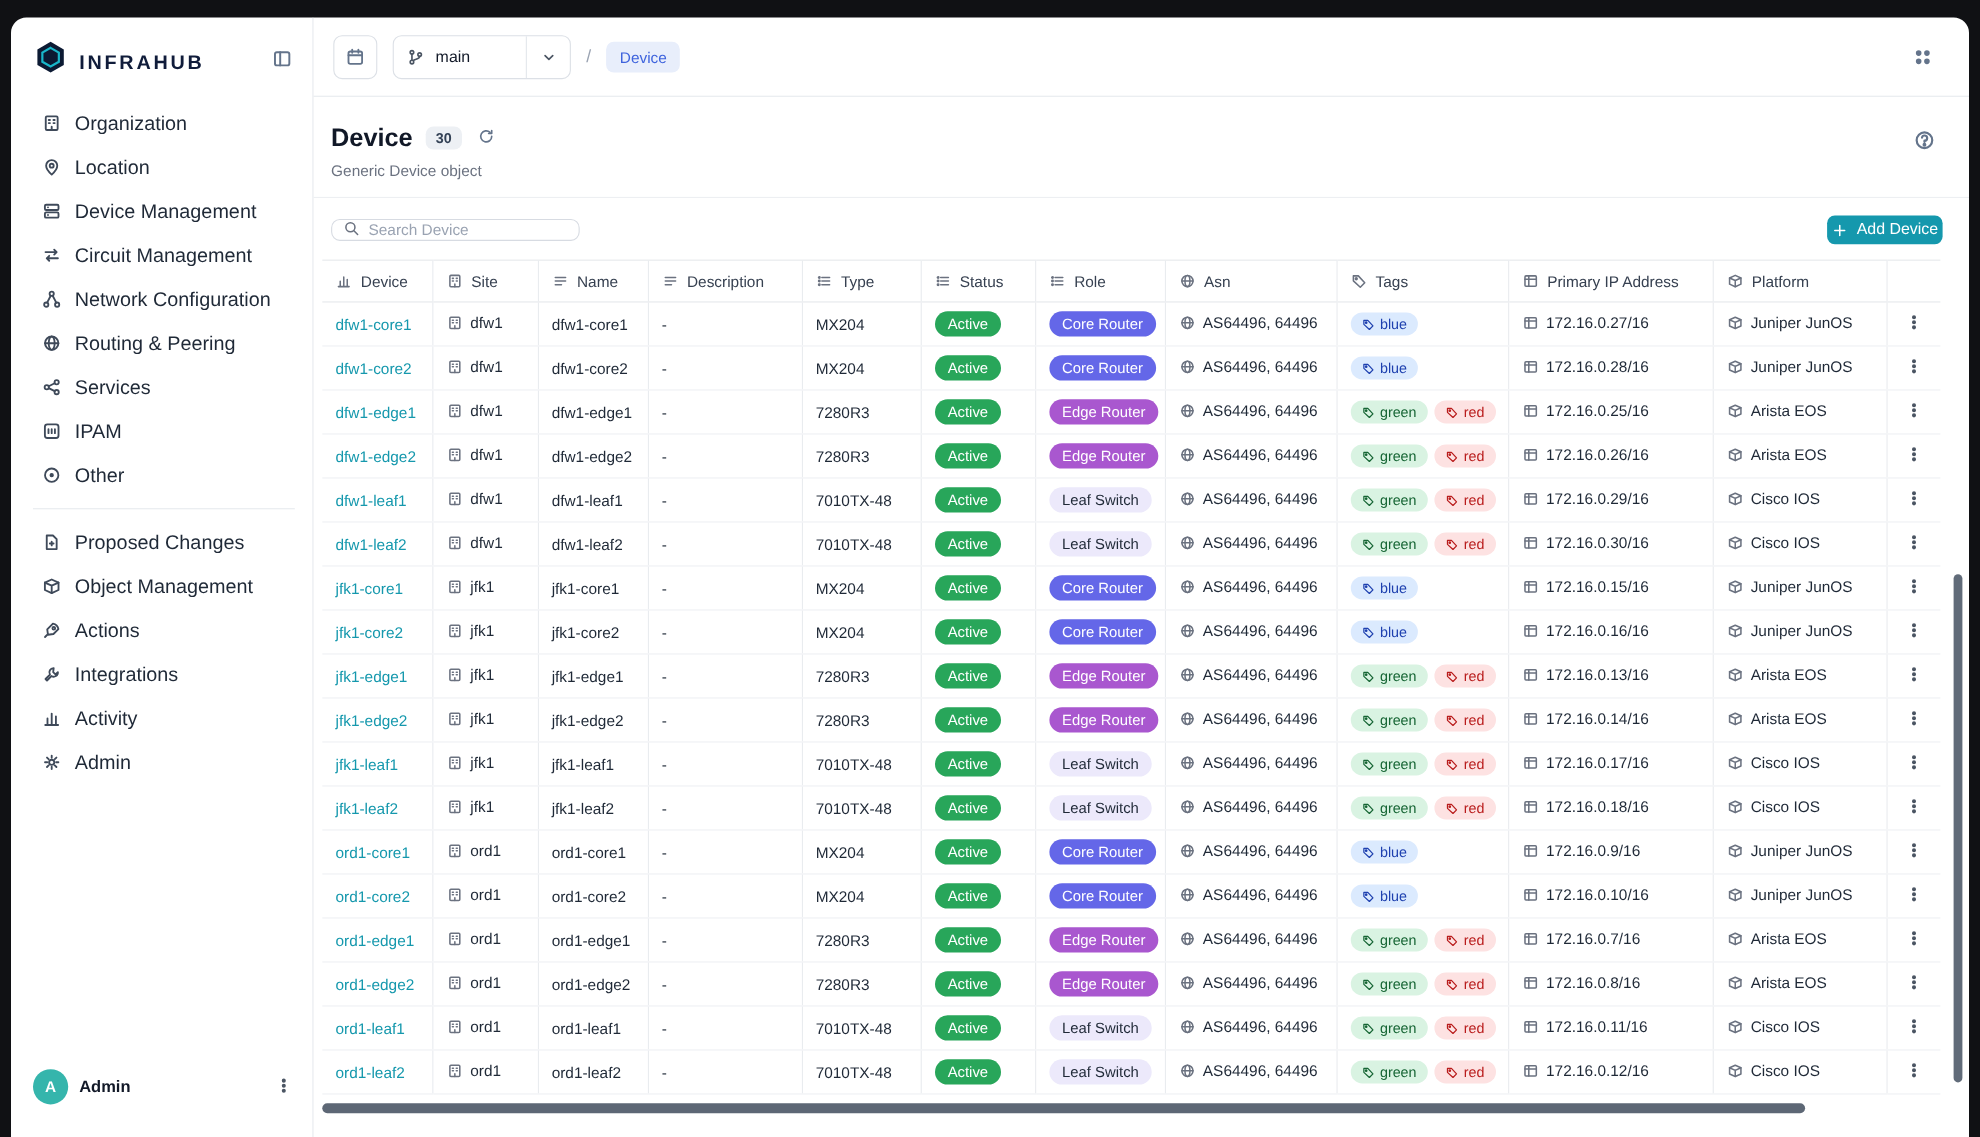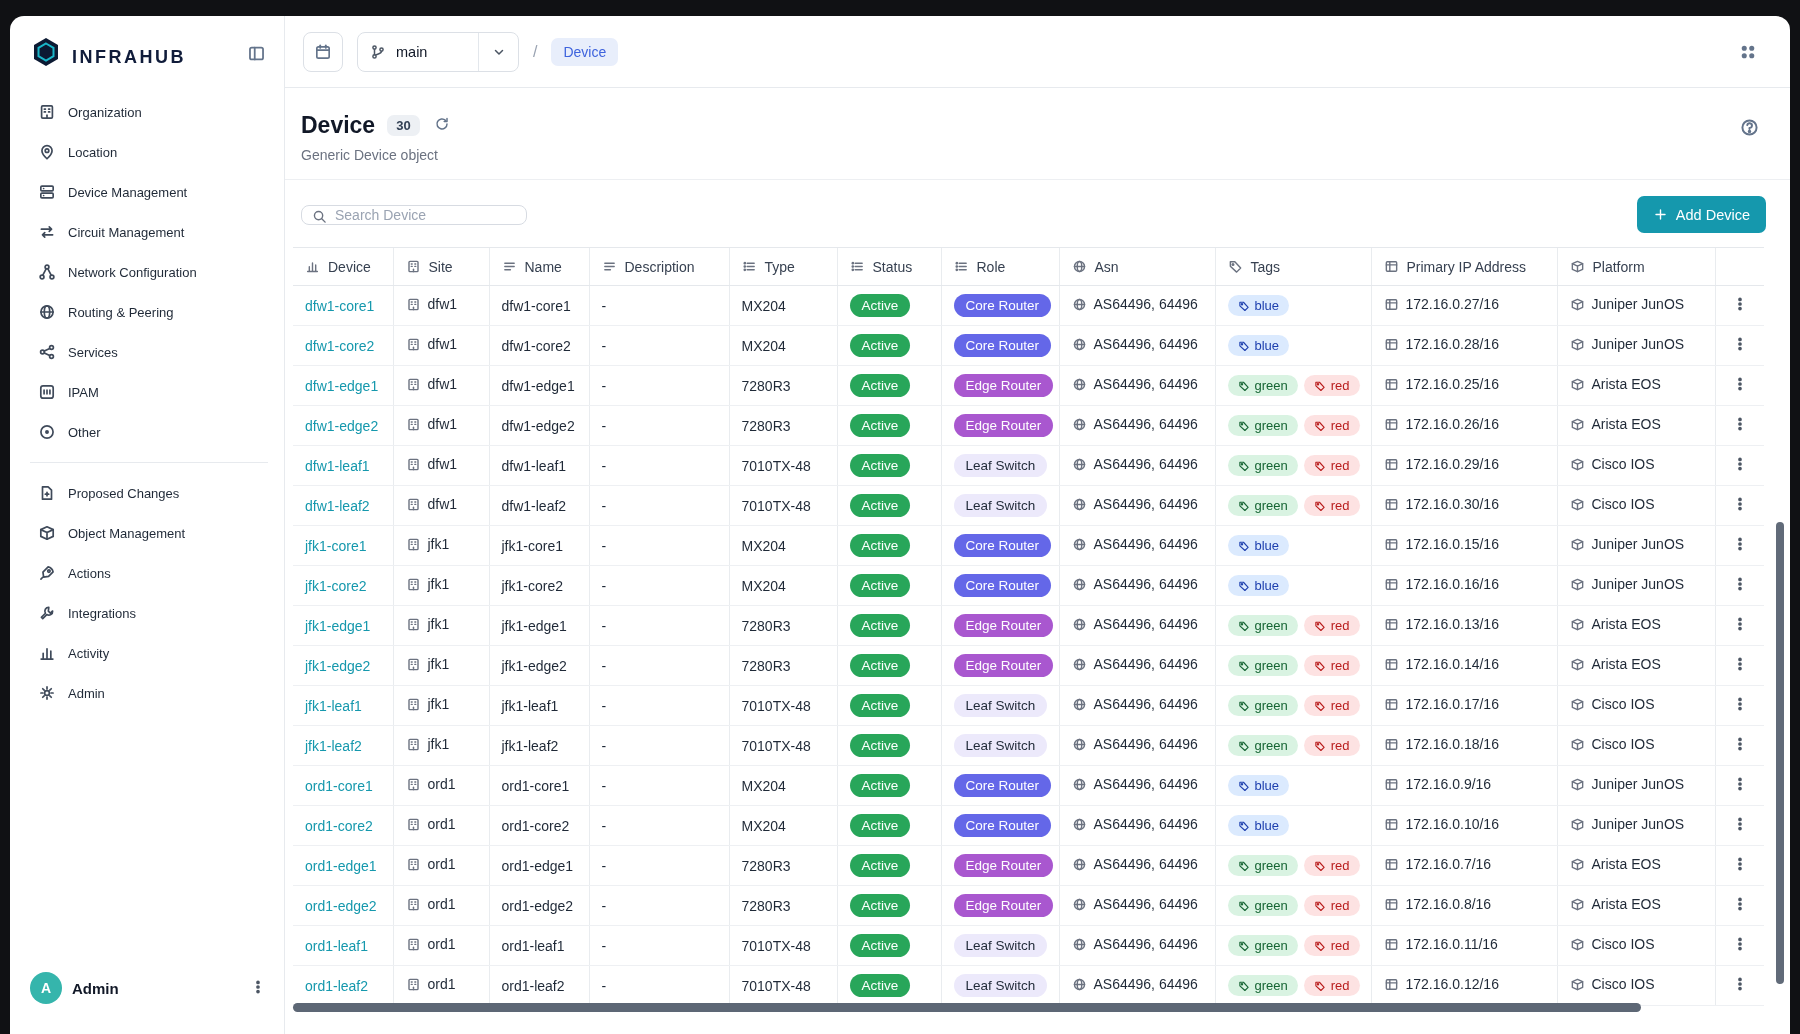--- a/index.html
+++ b/index.html
@@ -22,21 +22,21 @@
   .logo-row { display:flex; align-items:flex-end; gap:10px; }
   .logo-mark svg { width:32px; height:32px; display:block; }
   .logo-text { font-size:18px; font-weight:700; letter-spacing:2.5px; color:#101c3a; flex:1; }
   .collapse-btn { border:0; background:none; padding:2px; cursor:pointer; color:#8a93a3; }
   .sb-search { margin-top:22px; height:36px; border:1px solid #e3e7ec; background:#f7f8fa;
     border-radius:8px; display:flex; align-items:center; gap:8px; padding:0 10px; cursor:pointer; }
   .sb-search-label { color:#6b7280; font-size:14px; flex:1; }
   .sb-search-kbd { color:#9aa3b2; font-size:13px; }
   .sb-nav { margin-top:24px; display:flex; flex-direction:column; }
   .nav-item { display:flex; align-items:center; gap:12px; height:40px; padding:0 8px;
-    border-radius:8px; font-size:13px; color:#1f2937; cursor:pointer; }
+    border-radius:8px; font-size:18px; color:#1f2937; cursor:pointer; }
   .nav-item .ic { width:18px; height:18px; color:#3f4a5a; }
   .nav-divider { height:1px; background:#e7eaee; margin:10px 0; }
   .sb-spacer { flex:1; }
   .user-row { display:flex; align-items:center; gap:10px; cursor:pointer; }
   .avatar { width:32px; height:32px; border-radius:50%; background:var(--avatar-bg,#35b5ac);
     color:#fff; display:flex; align-items:center; justify-content:center; font-size:14px; font-weight:700; }
   .user-name { font-weight:700; font-size:15px; color:#111827; flex:1; }
 
   
   .main { flex:1; min-width:0; display:flex; flex-direction:column; }
@@ -66,27 +66,27 @@
   .count-badge { background:#edf0f4; color:#334155; font-size:13px; font-weight:700;
     padding:3px 9px; border-radius:7px; }
   .refresh-btn { border:0; background:none; color:#6b7280; cursor:pointer; padding:2px; }
   .refresh-btn .ic { width:16px; height:16px; }
   .subtitle { margin-top:8px; font-size:14px; color:#6b7280; }
   .help-btn { border:0; background:none; color:#6b7280; cursor:pointer; margin-top:4px; }
   .help-btn .ic { width:21px; height:21px; }
 
   .toolbar { display:flex; align-items:center; justify-content:space-between; padding:16px 24px 14px 16px; }
   .search-box { width:226px; height:20px; border:1px solid #d7dbe2; border-radius:8px;
-    display:flex; align-items:flex-end; gap:6px; padding:0 10px; }
+    display:flex; align-items:flex-start; gap:6px; padding:0 10px; }
   .search-box .ic { width:15px; height:15px; color:#6b7280; }
   .search-box input { border:0; outline:none; flex:1; min-width:0; font-size:14px;
     color:#111827; font-family:inherit; background:transparent; }
   .search-box input::placeholder { color:#9aa3b2; }
-  .add-btn { height:37px; background:var(--accent-teal,#1598ad); color:#fff; border:0; border-radius:7px;
-    display:flex; align-items:center; gap:8px; padding:0 16px; font-size:14.5px; font-family:inherit; cursor:pointer;margin-left:32px; }
+  .add-btn { height:26px; background:var(--accent-teal,#1598ad); color:#fff; border:0; border-radius:7px;
+    display:flex; align-items:center; gap:8px; padding:0 4px; font-size:14.5px; font-family:inherit; cursor:pointer;margin-left:32px; }
   .add-btn .ic { width:15px; height:15px; color:#fff; }
 
   
   .table-wrap { margin:0 26px 0 8px; }
   table { width:100%; border-collapse:collapse; table-layout:fixed; font-size:14px; }
   th { height:38px; text-align:left; font-weight:500; color:#374151;
     border-top:1px solid #e5e8ec; border-bottom:1px solid #e5e8ec;
     padding:0 12px; white-space:nowrap; overflow:hidden; cursor:pointer; }
   .th-inner { display:flex; align-items:center; gap:8px; }
   th .ic, .iconcell .ic { width:15px; height:15px; color:#6b7280; }

